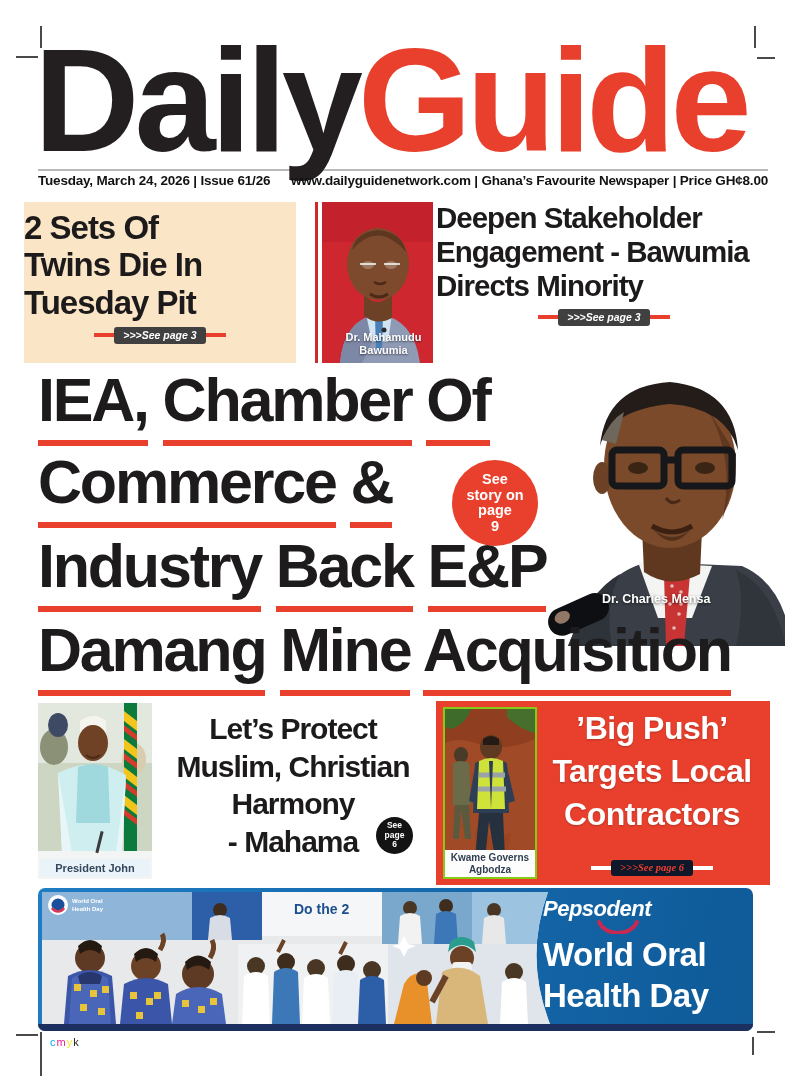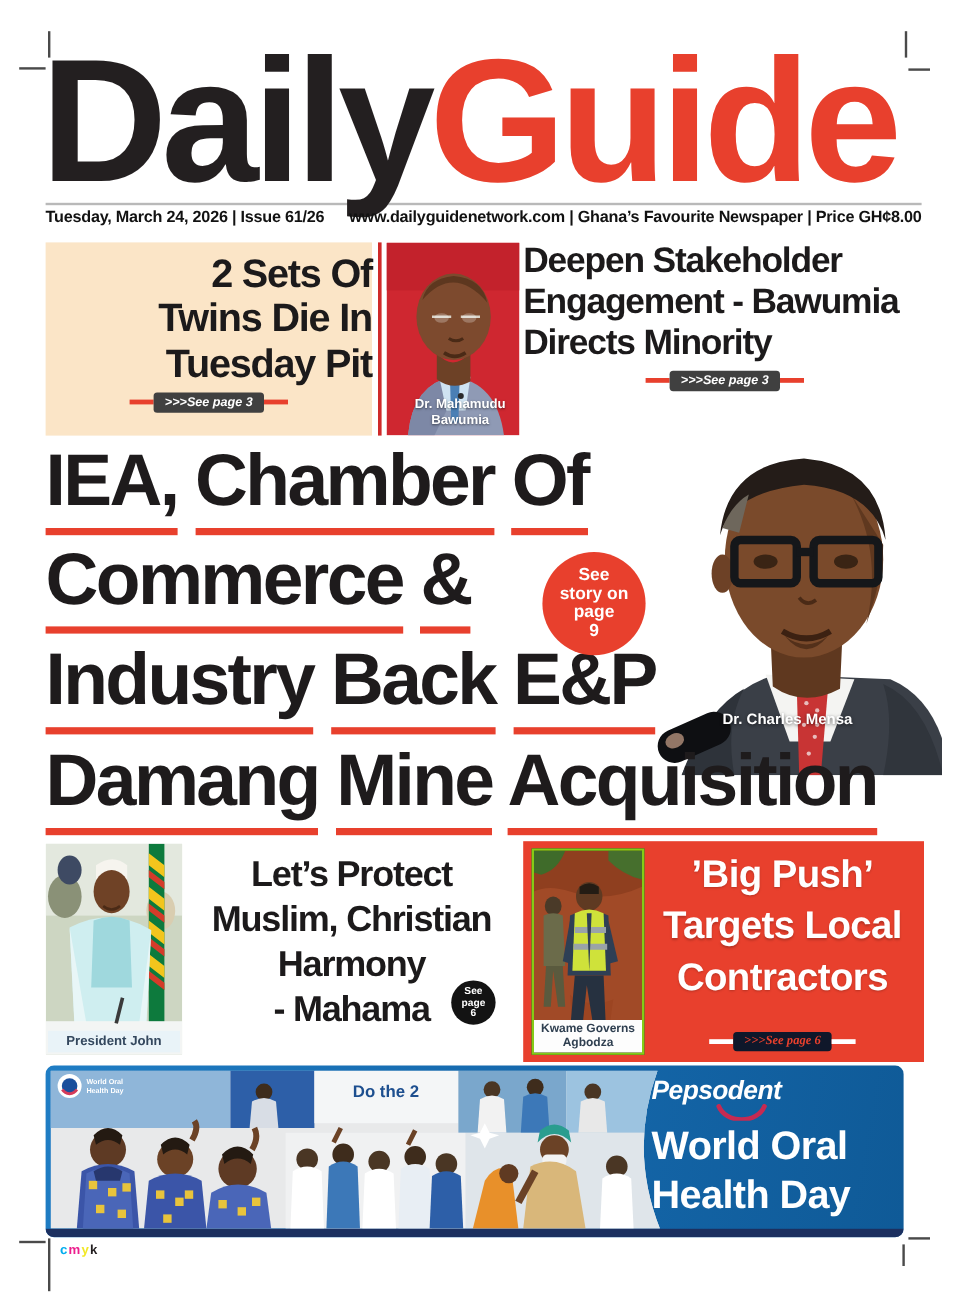--- a/index.html
+++ b/index.html
@@ -28,22 +28,22 @@
 
   
   .pageref{display:flex;align-items:center;justify-content:center;gap:0;}
   .pageref .dash{width:20px;height:4px;background:var(--red);}
   .pageref .pill{background:#404040;color:#fff;font-size:10.5px;font-style:italic;font-weight:bold;
     padding:2px 9px 3px 9px;border-radius:3px;white-space:nowrap;}
   .pageref.inverse .dash{background:#fff;}
   .pageref.inverse .pill{background:#0f172a;color:var(--red);font-family:Liberation Serif, serif;}
 
   
-  .cream-box{position:absolute;left:38px;top:202px;width:272px;height:161px;background:var(--cream);
-    text-align:right;padding-top:7px;}
+  .cream-box{position:absolute;left:24px;top:202px;width:272px;height:161px;background:var(--cream);
+    text-align:left;padding-top:7px;}
   .cream-box .hl{font-size:33px;font-weight:bold;line-height:1.13;letter-spacing:-1px;color:#1c1a1b;}
   .cream-box .pageref{margin-top:6px;}
   .red-divider{position:absolute;left:315px;top:202px;width:3px;height:161px;background:var(--dark-red);}
   .photo-frame{position:absolute;overflow:hidden;}
   .photo-caption-white{position:absolute;left:0;right:0;bottom:6px;text-align:center;color:#fff;
     font-size:11px;font-weight:bold;line-height:1.2;text-shadow:0 1px 2px rgba(0,0,0,.55);margin-left:12px;}
   .minority{position:absolute;left:436px;top:201px;width:336px;text-align:left;}
   .minority .hl{font-size:29.5px;font-weight:bold;line-height:1.16;letter-spacing:-1px;color:#1c1a1b;}
   .minority .pageref{margin-top:5px;}
 
@@ -80,21 +80,21 @@
     background:linear-gradient(100deg,#1f7dc4 0%,#1568ac 55%,#0f5causeway 100%);
     background:linear-gradient(100deg,#1f7dc4 0%,#1568ac 55%,#0f5a97 100%);}
   .ad-bottom-strip{position:absolute;left:0;right:0;bottom:0;height:7px;background:#1c3060;}
   .ad-collage{position:absolute;left:4px;top:4px;width:548px;height:132px;}
   .ad-brand{position:absolute;left:505px;top:8px;width:206px;color:#fff;}
   .brand-name{font-size:22px;font-weight:bold;font-style:italic;letter-spacing:-0.5px;}
   .brand-smile{margin:-2px 0 0 52px;display:block;}
   .ad-line{font-size:33px;font-weight:bold;letter-spacing:-0.5px;line-height:1.25;}
 
   
-  .cmyk{position:absolute;left:50px;top:1036px;font-size:11px;font-weight:bold;letter-spacing:1px;}
+  .cmyk{position:absolute;left:50px;top:1036px;font-size:11px;font-weight:normal;letter-spacing:1px;}
   .cmyk .c{color:#00adee;}
   .cmyk .m{color:#ec1e8d;}
   .cmyk .y{color:#f2e827;}
   .cmyk .k{color:#231f20;}
 </style>
 </head>
 <body>
 
 <div class="page">
 

